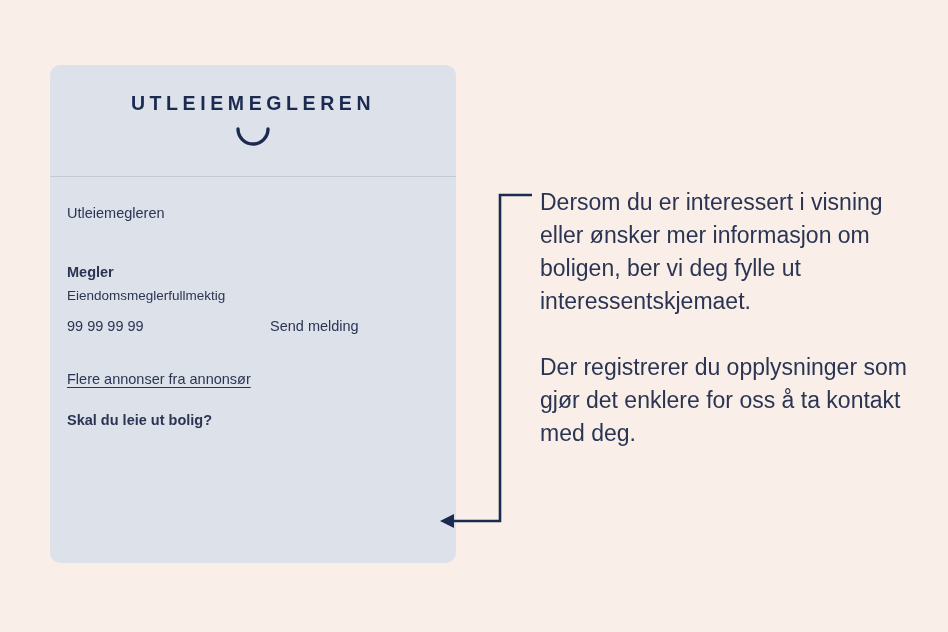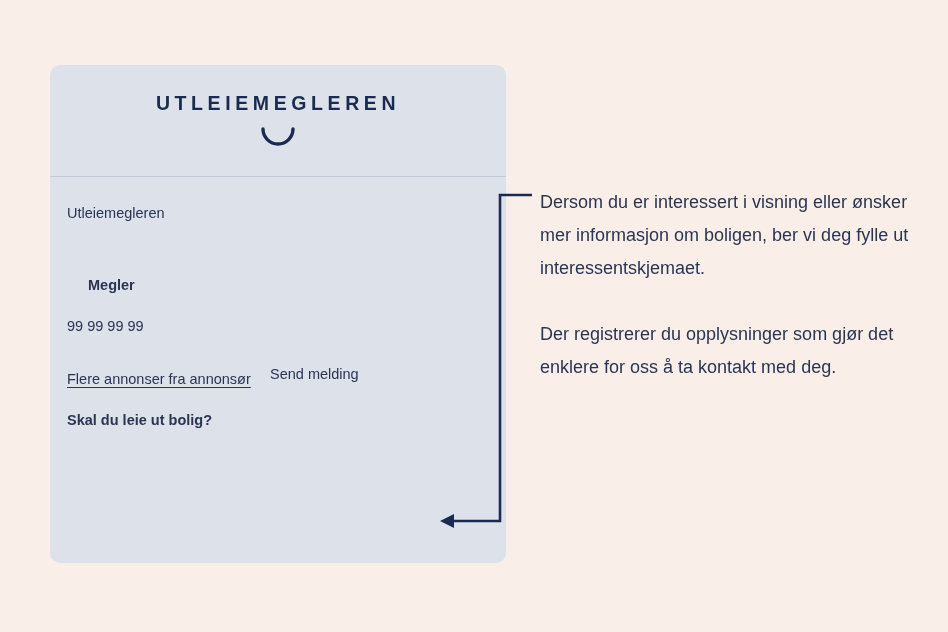--- a/index.html
+++ b/index.html
@@ -13,21 +13,21 @@
     font-family: "Liberation Sans", sans-serif;
     overflow: hidden;
     position: relative;
   }
 
   
   #agent-card {
     position: absolute;
     left: 50px;
     top: 65px;
-    width: 456px;
+    width: 406px;
     height: 498px;
     background: #dde1ea;
     border-radius: 10px;
     box-sizing: border-box;
     overflow: hidden;
   }
 
   #card-header {
     position: absolute;
     left: 0;
@@ -71,24 +71,24 @@
   .body-text {
     position: absolute;
     left: 17px;
     color: #2b3553;
     font-size: 14.5px;
     line-height: 1.2;
     white-space: nowrap;
   }
 
   #agency-name    { top: 28px; }
-  #agent-role     { top: 100px; font-weight: 700; margin-left: 21px; }
+  #agent-role     { top: 87px; font-weight: 700; }
   #agent-title    { top: 111px; font-size: 13.5px; }
   #agent-phone    { top: 141px; text-underline-offset: 3px; }
-  #send-message   { top: 141px; left: 220px; margin-top: 48px; }
+  #send-message   { top: 141px; left: 220px; }
   #more-ads       { top: 194px; text-decoration: underline; text-underline-offset: 3px; }
   #rent-out       { top: 235px; font-weight: bold; }
   #more-rentals   { top: 274px; }
 
   
   #callout-connector {
     position: absolute;
     left: 432px;
     top: 185px;
     width: 110px;
@@ -96,21 +96,21 @@
     pointer-events: none;
   }
 
   
   #annotation {
     position: absolute;
     left: 540px;
     top: 186px;
     width: 380px;
     color: #2b3553;
-    font-size: 18px;
+    font-size: 23px;
     line-height: 33px;
   }
   #annotation p {
     margin: 0;
   }
   #annotation .gap {
     height: 33px;
   }
 </style>
 </head>
@@ -126,20 +126,21 @@
       </svg>
     </div>
   </div>
 
   <div id="card-body">
 
     <div class="body-text" id="agency-name">Utleiemegleren</div>
 
     <div class="body-text" id="agent-role">Megler</div>
 
+    <div class="body-text" id="agent-title">Eiendomsmeglerfullmektig</div>
 
     <div class="body-text" id="agent-phone">99 99 99 99</div>
 
     <div class="body-text" id="send-message">Send melding</div>
 
     <div class="body-text" id="more-ads">Flere annonser fra annonsør</div>
 
     <div class="body-text" id="rent-out">Skal du leie ut bolig?</div>
 
 

